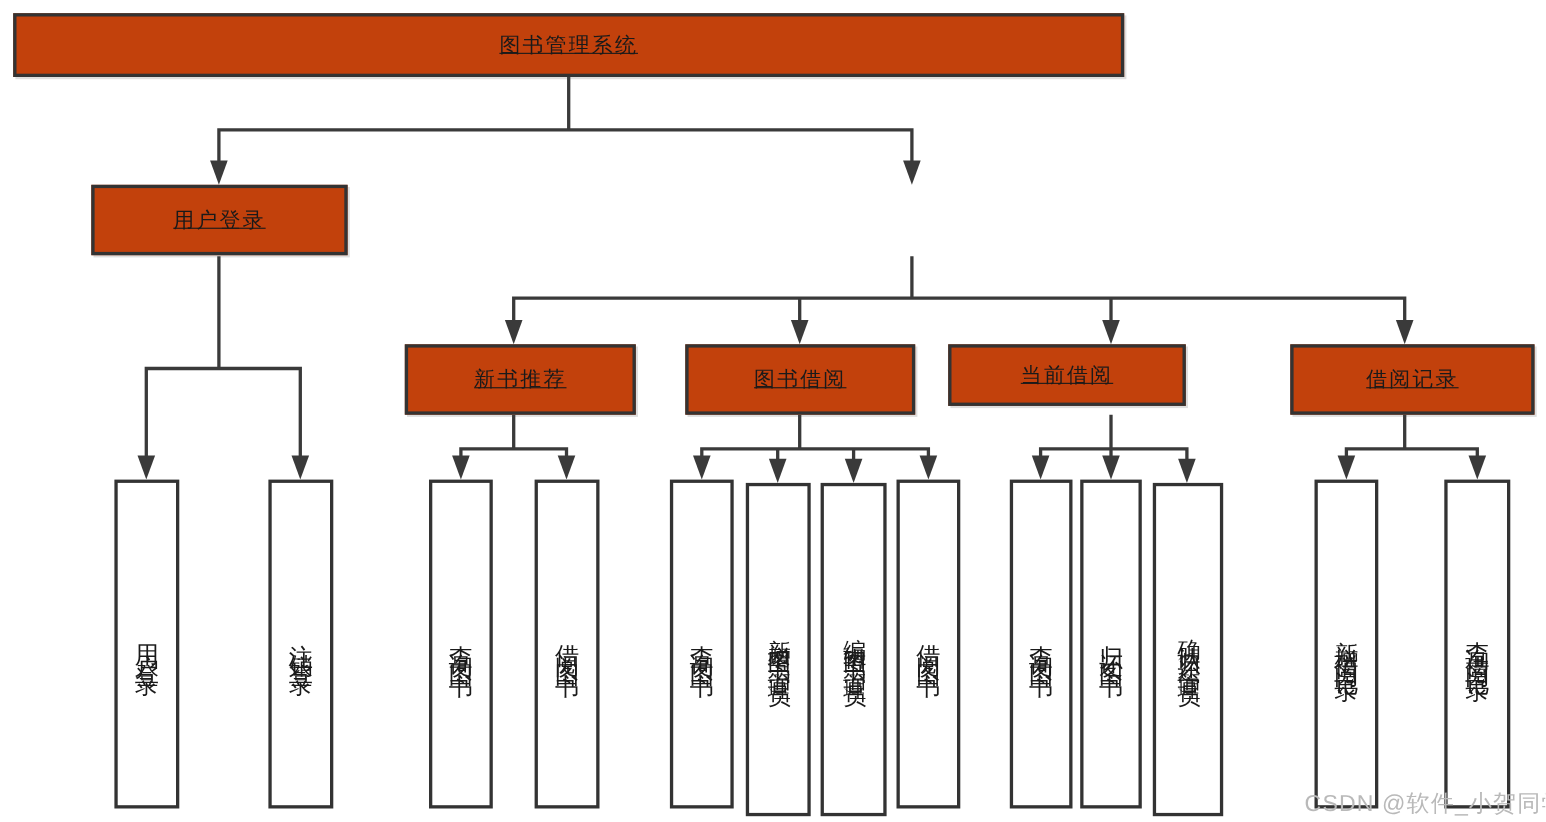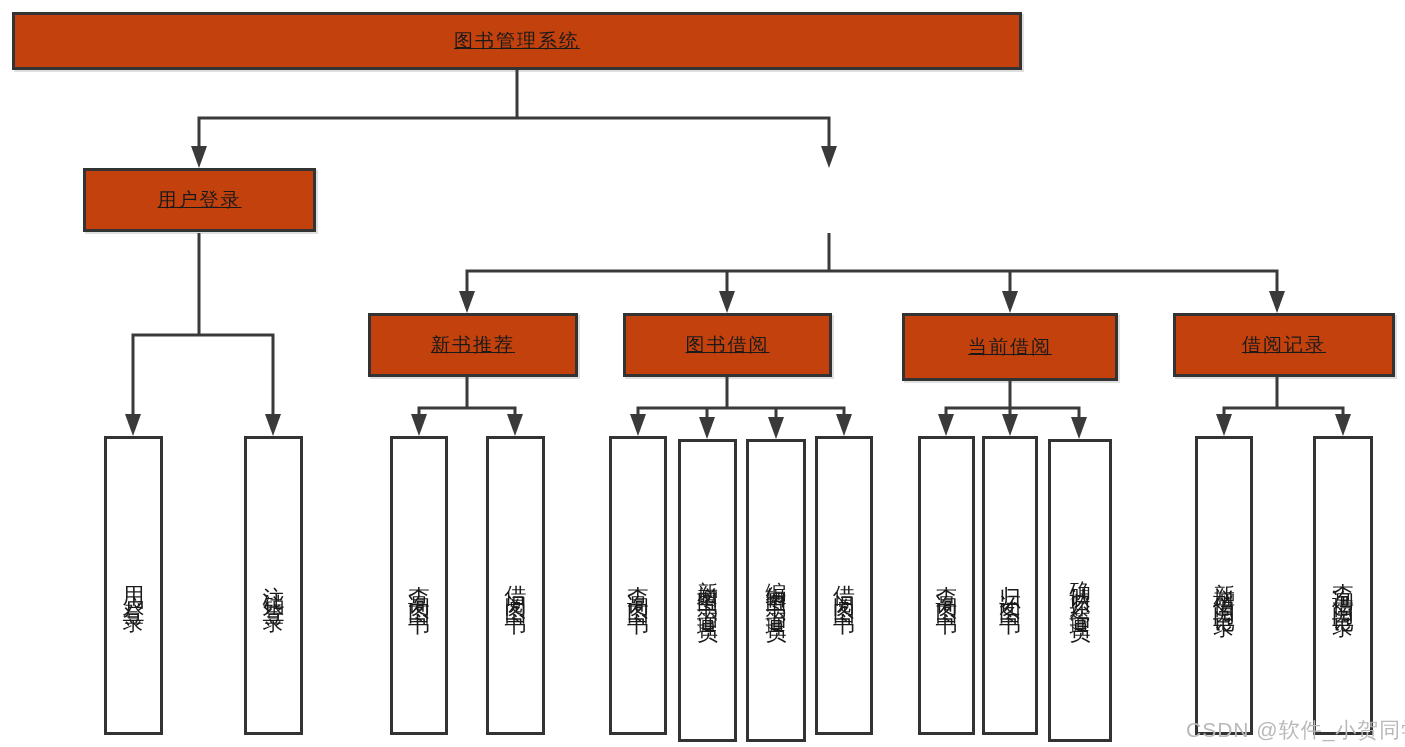--- a/index.html
+++ b/index.html
@@ -103,21 +103,21 @@
       <polygon points="1335,414 1351,414 1343,436"></polygon>
     </g>
   </svg>
 
   <div class="node" style="left:12px; top:12px; width:1010px; height:58px;">图书管理系统</div>
 
   <div class="node" style="left:83px; top:168px; width:233px; height:64px;">用户登录</div>
 
   <div class="node" style="left:368px; top:313px; width:210px; height:64px;">新书推荐</div>
   <div class="node" style="left:623px; top:313px; width:209px; height:64px;">图书借阅</div>
-  <div class="node" style="left:902px; top:313px; width:216px; height:68px;text-align:center;">当前借阅</div>
+  <div class="node" style="left:862px; top:313px; width:216px; height:56px;text-align:center;">当前借阅</div>
   <div class="node" style="left:1173px; top:313px; width:222px; height:64px;">借阅记录</div>
 
   <div class="leaf" style="left:104px; top:436px; width:59px; height:299px;">用户登录</div>
   <div class="leaf" style="left:244px; top:436px; width:59px; height:299px;">注销登录</div>
 
   <div class="leaf" style="left:390px; top:436px; width:58px; height:299px;">查询图书</div>
   <div class="leaf" style="left:486px; top:436px; width:59px; height:299px;">借阅图书</div>
 
   <div class="leaf" style="left:609px; top:436px; width:58px; height:299px;">查询图书</div>
   <div class="leaf long" style="left:678px; top:439px; width:59px; height:303px;">新增图书（管理员）</div>

